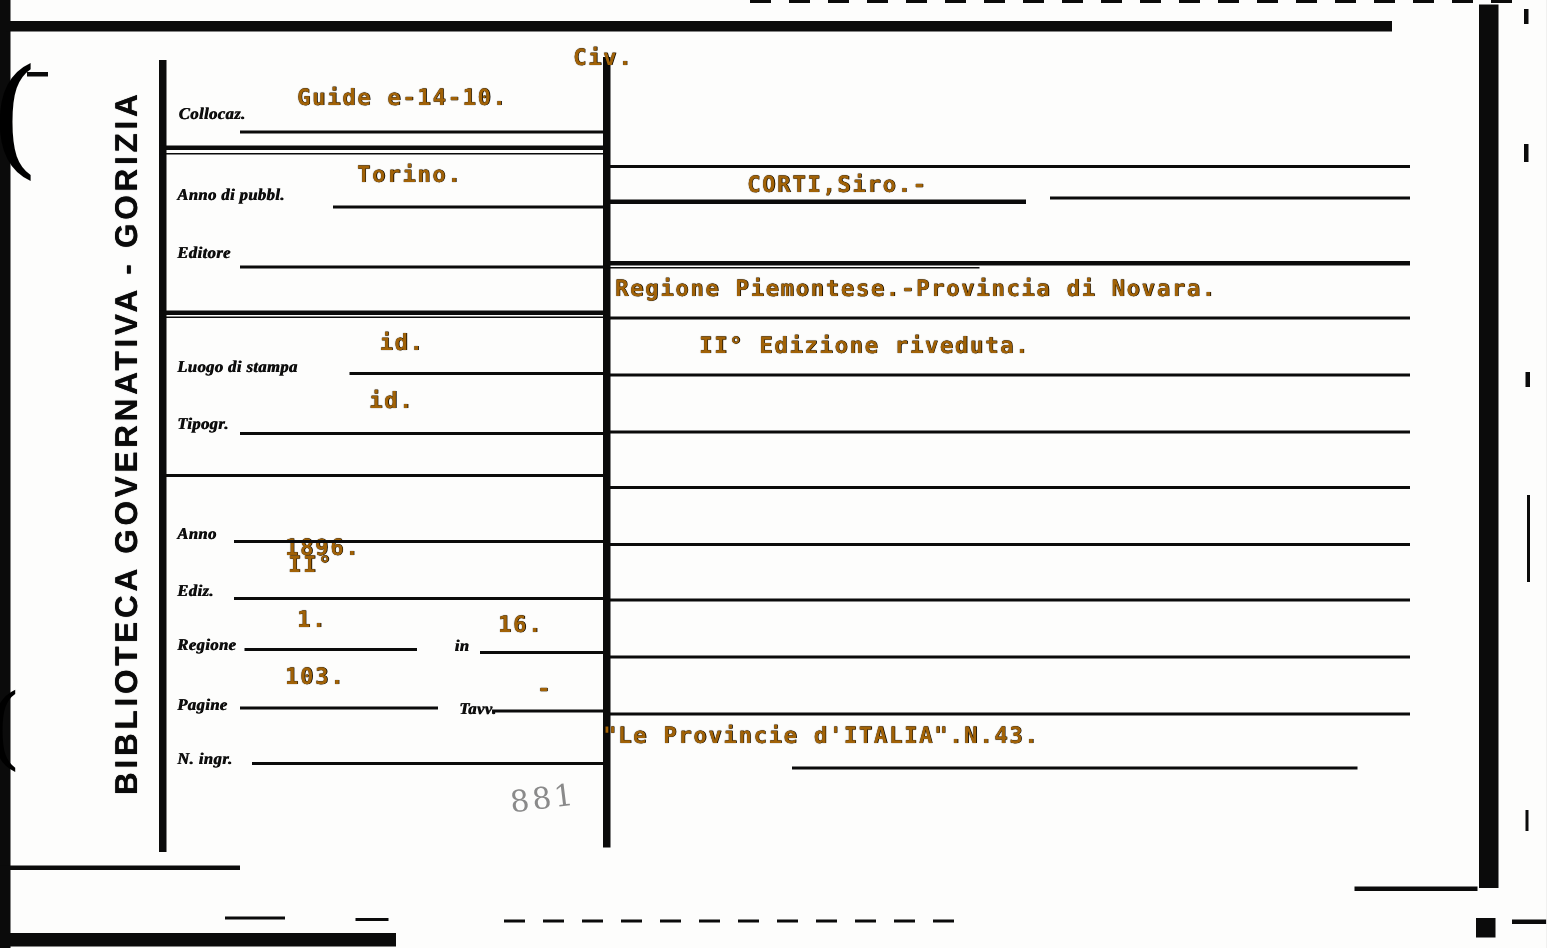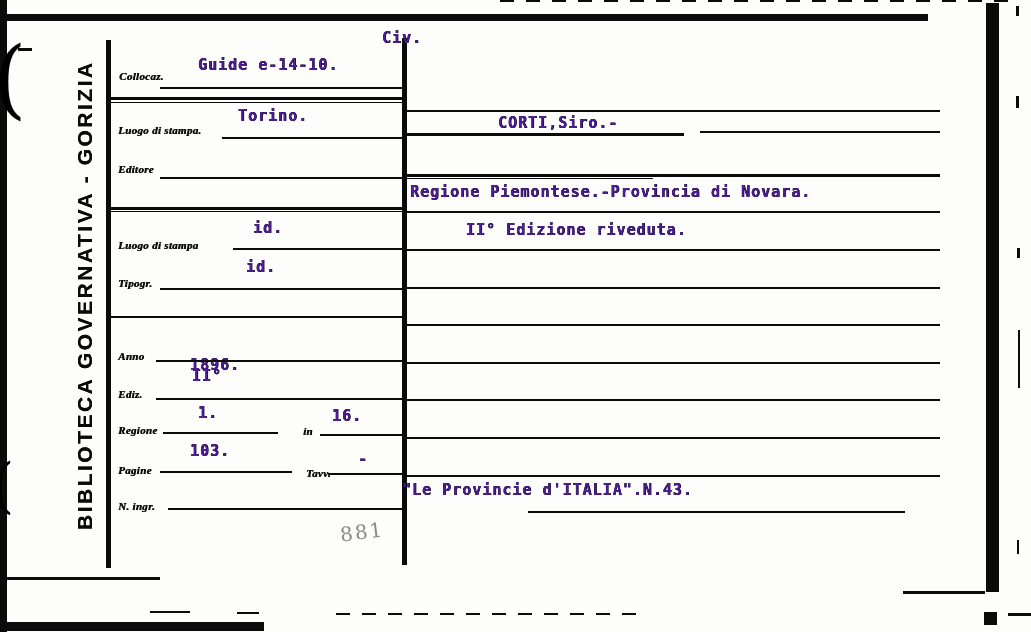--- a/index.html
+++ b/index.html
@@ -4,21 +4,21 @@
 <style>
   html,body{margin:0;padding:0;background:#e8e8e8;}
   .card{
     position:relative;width:1031px;height:632px;background:#fdfdfc;
     overflow:hidden;font-family:"DejaVu Sans Mono",monospace;
   }
   .ln{position:absolute;background:#0b0b0b;}
   .dash{position:absolute;background:repeating-linear-gradient(90deg,#0b0b0b 0 14px,transparent 14px 26px);}
   .tw{
     position:absolute;font-family:"DejaVu Sans Mono",monospace;font-weight:bold;
-    font-size:15px;color:#4c1d95;letter-spacing:1px;white-space:nowrap;
+    font-size:15px;color:#a16207;letter-spacing:1px;white-space:nowrap;
     text-shadow:0 0 .6px #000, .4px 0 0 #000;
   }
   .lb{
     position:absolute;font-family:"Liberation Serif",serif;font-style:italic;font-weight:bold;
     font-size:11px;color:#101010;white-space:nowrap;letter-spacing:.3px;
     text-shadow:.5px 0 .4px #000;filter:blur(.3px);
   }
   .vert{
     position:absolute;left:-145px;top:287px;width:460px;height:26px;line-height:26px;
     transform:rotate(-90deg);transform-origin:center;text-align:center;
@@ -61,21 +61,21 @@
 
   <span class="tw" style="left:382px;top:29px;">Civ.</span>
 
   <span class="tw" style="left:198px;top:56px;">Guide e-14-10.</span>
   <span class="lb" style="left:119px;top:70px;">Collocaz.</span>
   <div class="ln" style="left:160px;top:87px;width:242px;height:2px;"></div>
   <div class="ln" style="left:106px;top:97px;width:297px;height:3px;"></div>
   <div class="ln" style="left:106px;top:102px;width:297px;height:1px;"></div>
 
   <span class="tw" style="left:238px;top:107px;">Torino.</span>
-  <span class="lb" style="left:118px;top:124px;">Luogo di stampa.</span>
+  <span class="lb" style="left:118px;top:124px;">Anno di pubbl.</span>
   <div class="ln" style="left:222px;top:137px;width:180px;height:2px;"></div>
 
   <span class="lb" style="left:118px;top:163px;">Editore</span>
   <div class="ln" style="left:160px;top:177px;width:242px;height:2px;"></div>
   <div class="ln" style="left:106px;top:207px;width:297px;height:3px;"></div>
   <div class="ln" style="left:106px;top:211px;width:297px;height:1px;"></div>
 
   <span class="tw" style="left:253px;top:219px;">id.</span>
   <span class="lb" style="left:118px;top:239px;">Luogo di stampa</span>
   <div class="ln" style="left:233px;top:248px;width:169px;height:2px;"></div>

